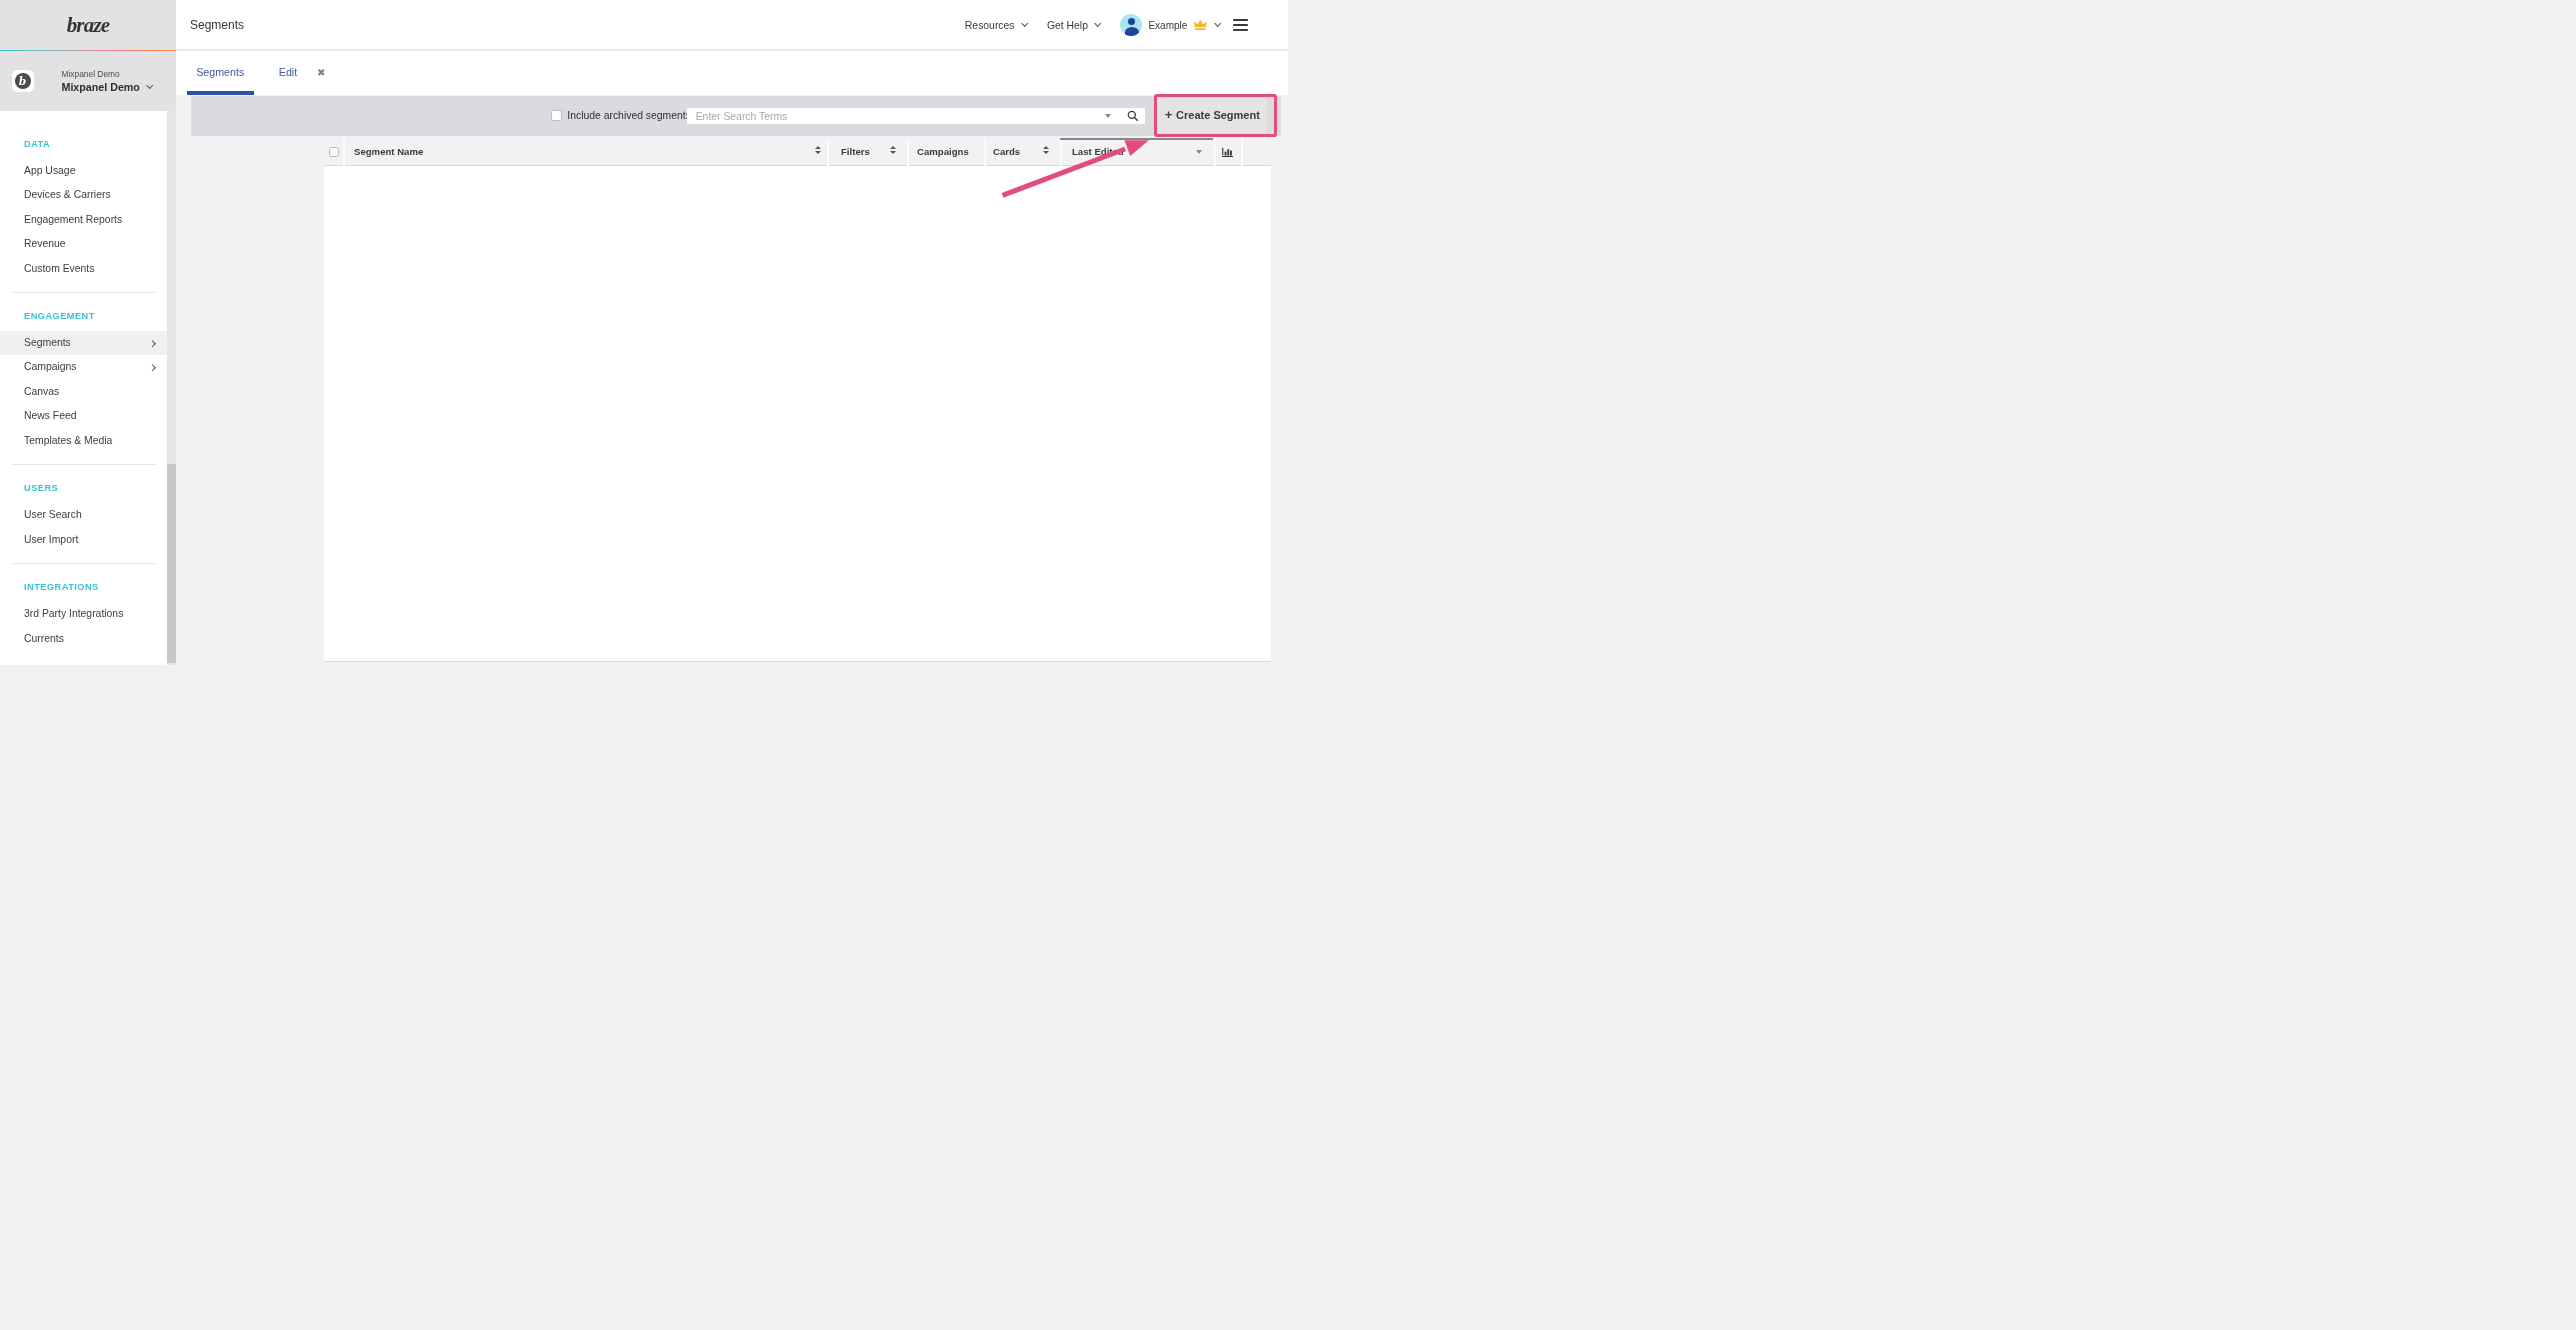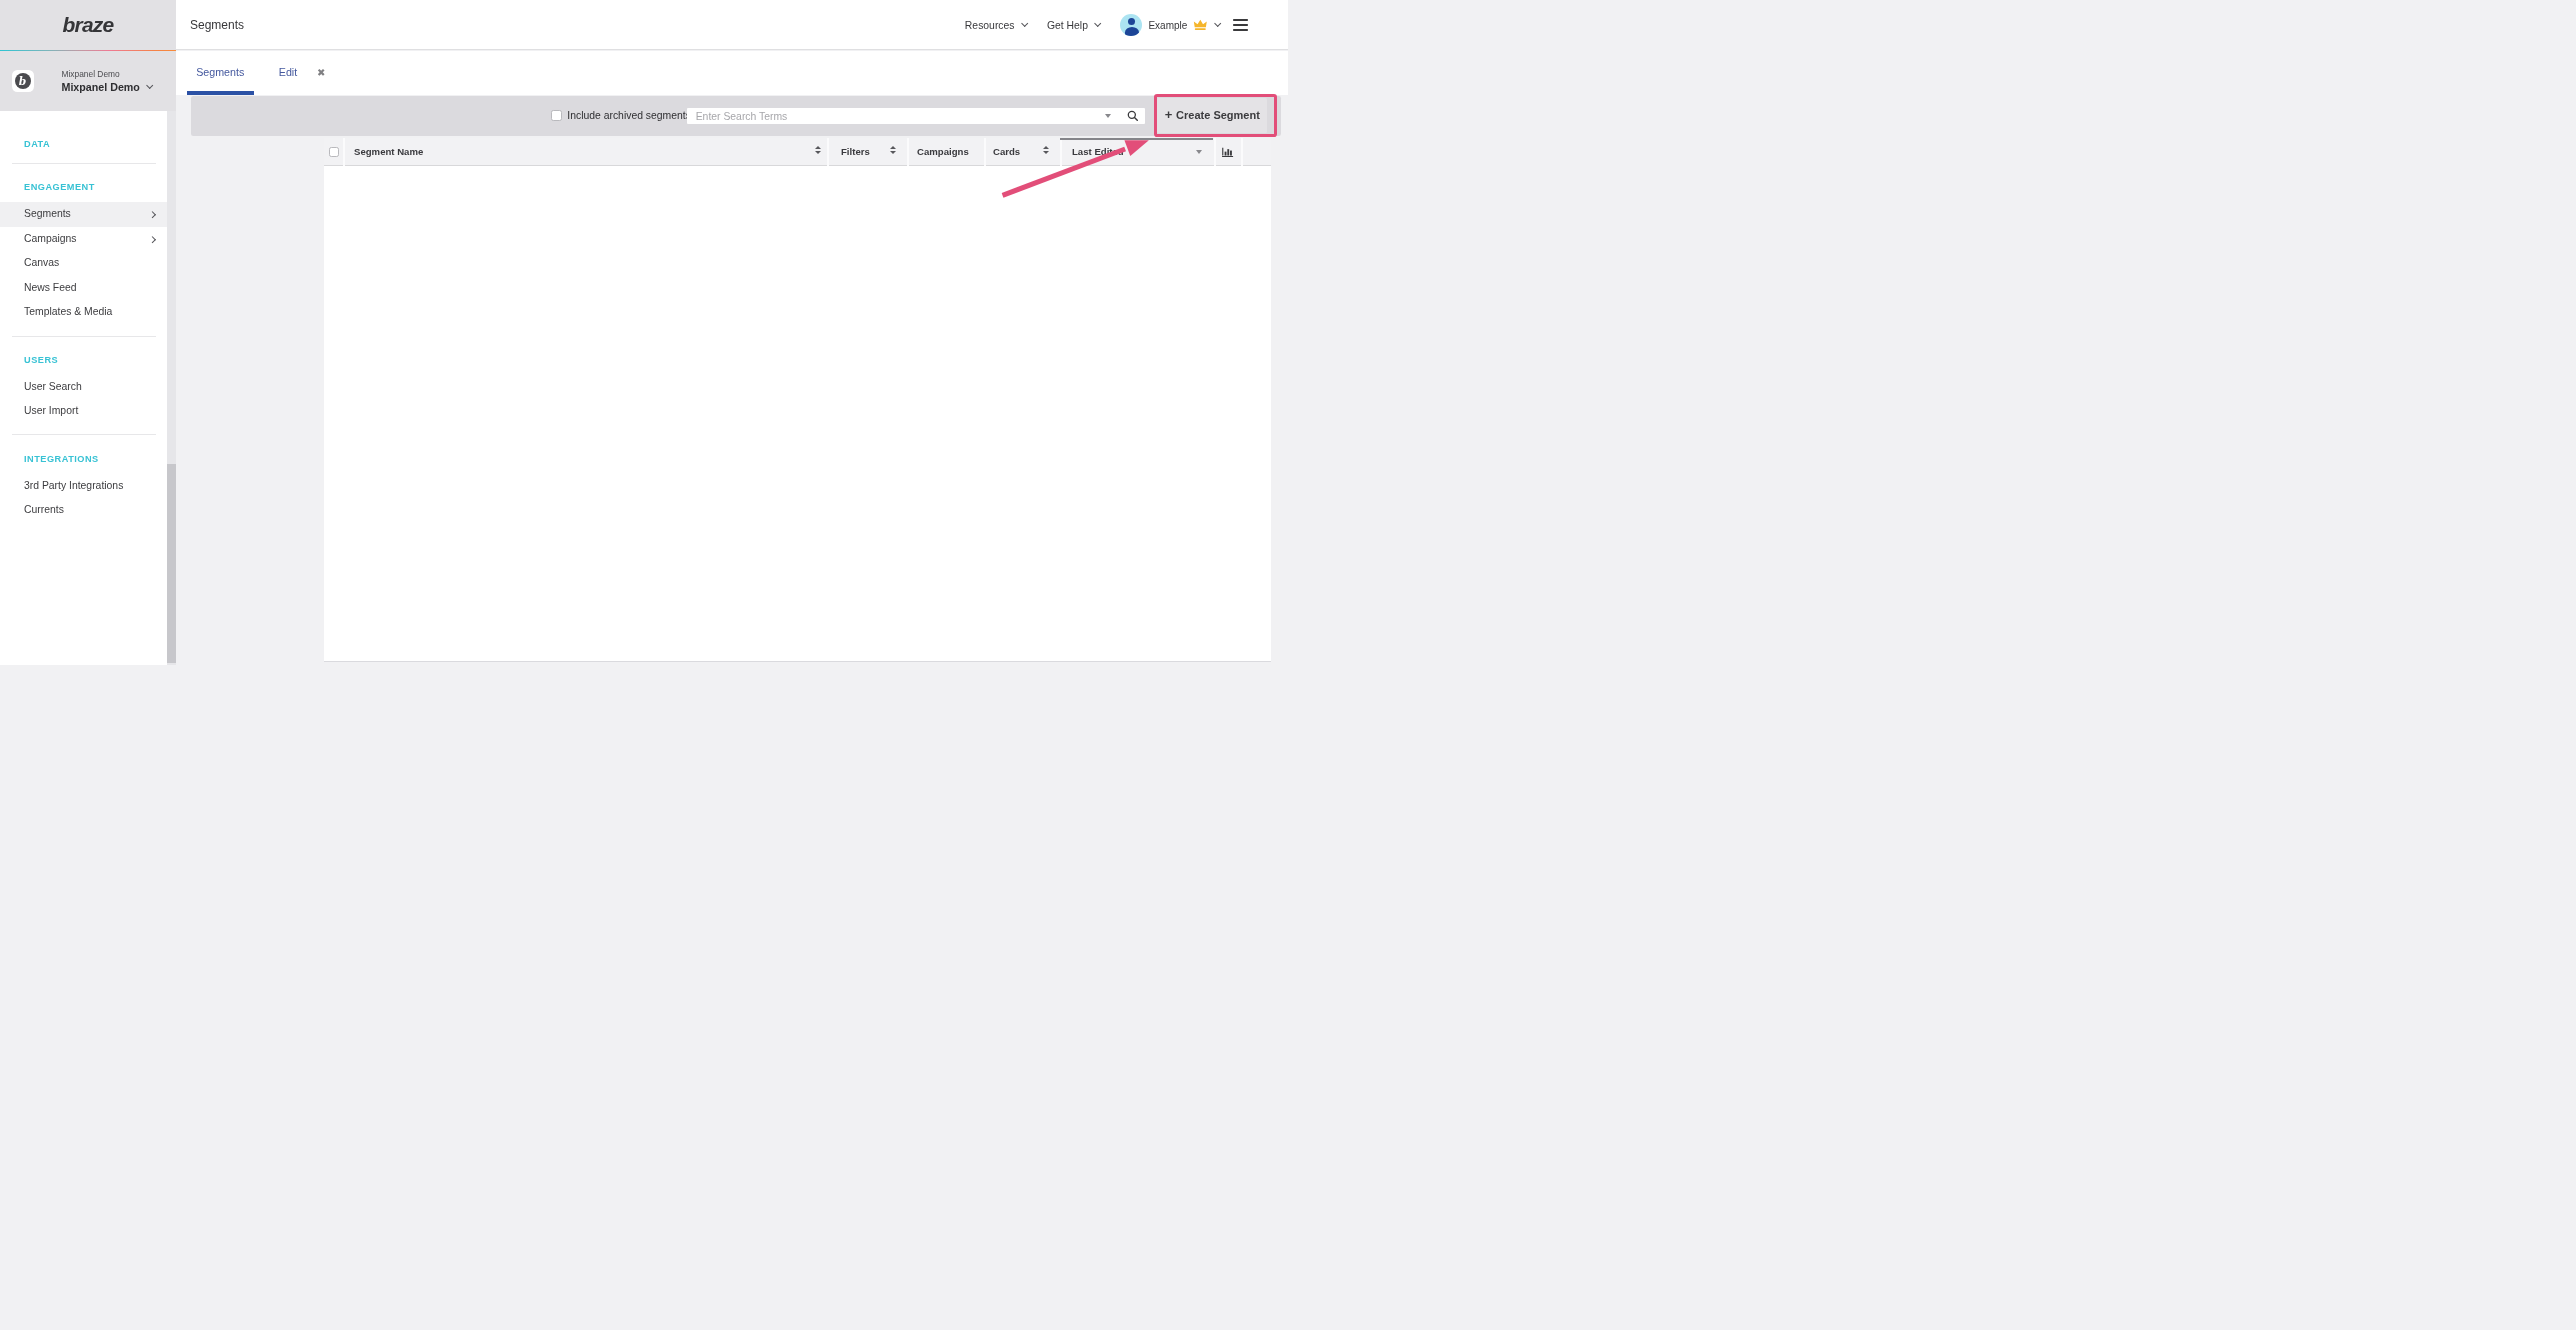--- a/index.html
+++ b/index.html
@@ -3,21 +3,21 @@
 <meta charset="utf-8">
 <style>
   * { margin:0; padding:0; box-sizing:border-box; }
   html,body { background:#f1f1f3; }
   body { font-family:"Liberation Sans", sans-serif; color:#3a3a3d; }
   #app { position:relative; width:1288px; height:665px; overflow:hidden; background:#f1f1f3; }
 
   
   .sidebar { position:absolute; left:0; top:0; width:176px; height:665px; background:#ffffff; z-index:2; }
   .sb-head { position:absolute; left:0; top:0; width:176px; height:50px; background:#e2e1e4; display:flex; align-items:center; justify-content:center; }
-  .logo { font-family:Liberation Sans, sans-serif; font-style:italic; font-weight:700; font-size:21px; letter-spacing:-0.8px; color:#353538; }
+  .logo { font-family:Liberation Serif, serif; font-style:italic; font-weight:700; font-size:21px; letter-spacing:-0.8px; color:#353538; }
   .gradient-bar { position:absolute; left:0; top:50px; width:176px; height:1.5px;
       background:linear-gradient(90deg,#2fc4d2 0%,#7fb4ba 28%,#c09aa4 45%,#ee7a94 62%,#f58247 88%,#f78b3a 100%); }
   .workspace { position:absolute; left:0; top:51px; width:176px; height:60px; background:#e2e1e4; display:flex; align-items:center; padding-left:11.5px; }
   .ws-icon { width:22px; height:22px; background:#ffffff; border-radius:5.4px; display:flex; align-items:center; justify-content:center; flex:0 0 auto; }
   .ws-circle { width:16px; height:16px; background:#4a4a4e; border-radius:50%; color:#fff; display:flex; align-items:center; justify-content:center;
       font-family:"DejaVu Serif", serif; font-style:italic; font-weight:700; font-size:10.7px; }
   .ws-text { margin-left:28px; }
   .ws-small { font-size:8.4px; color:#4c4c50; margin-bottom:2.3px; }
   .ws-bold { font-size:10.7px; font-weight:700; color:#2e2e31; display:flex; align-items:center; }
   .chev { display:inline-block; width:5.4px; height:5.4px; border-right:1.2px solid #55555a; border-bottom:1.2px solid #55555a; }
@@ -117,20 +117,27 @@
         <div class="ws-small">Mixpanel Demo</div>
         <div class="ws-bold">
           <span>Mixpanel Demo</span>
           <span class="chev down"></span>
         </div>
       </div>
     </div>
 
     <nav class="sb-nav">
       <div class="sb-heading">DATA</div>
+      <div class="sb-items">
+        <div class="sb-item">App Usage</div>
+        <div class="sb-item">Devices &amp; Carriers</div>
+        <div class="sb-item">Engagement Reports</div>
+        <div class="sb-item">Revenue</div>
+        <div class="sb-item">Custom Events</div>
+      </div>
       <div class="sb-divider"></div>
 
       <div class="sb-heading later">ENGAGEMENT</div>
       <div class="sb-items">
         <div class="sb-item active">
           <span>Segments</span>
           <span class="chev right"></span>
         </div>
         <div class="sb-item">
           <span>Campaigns</span>

